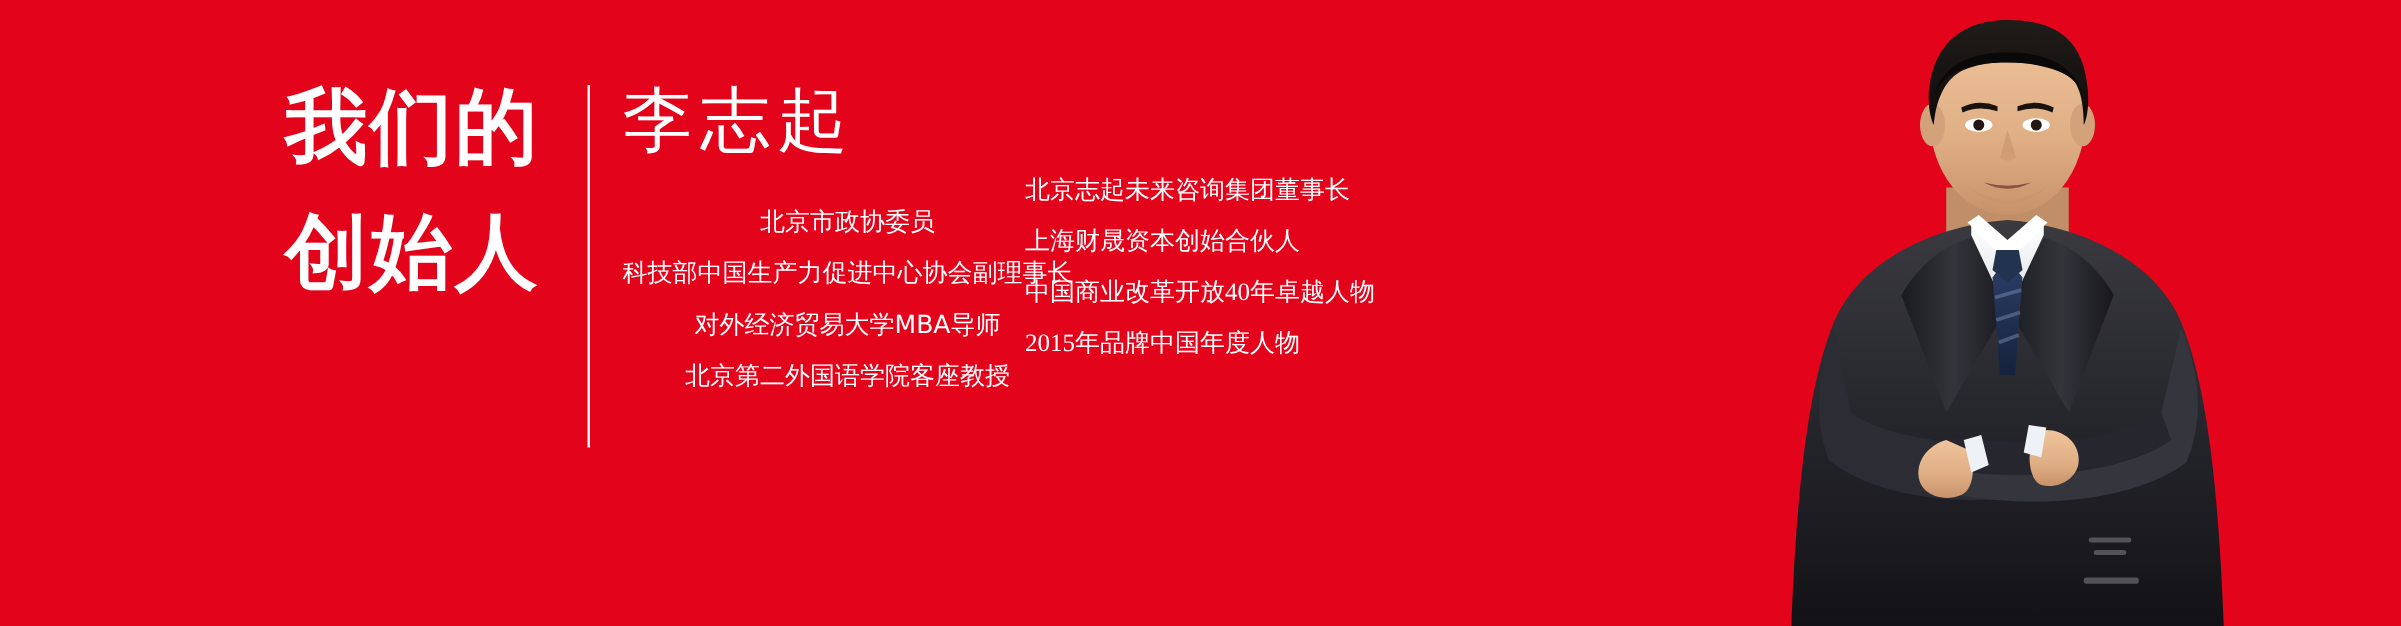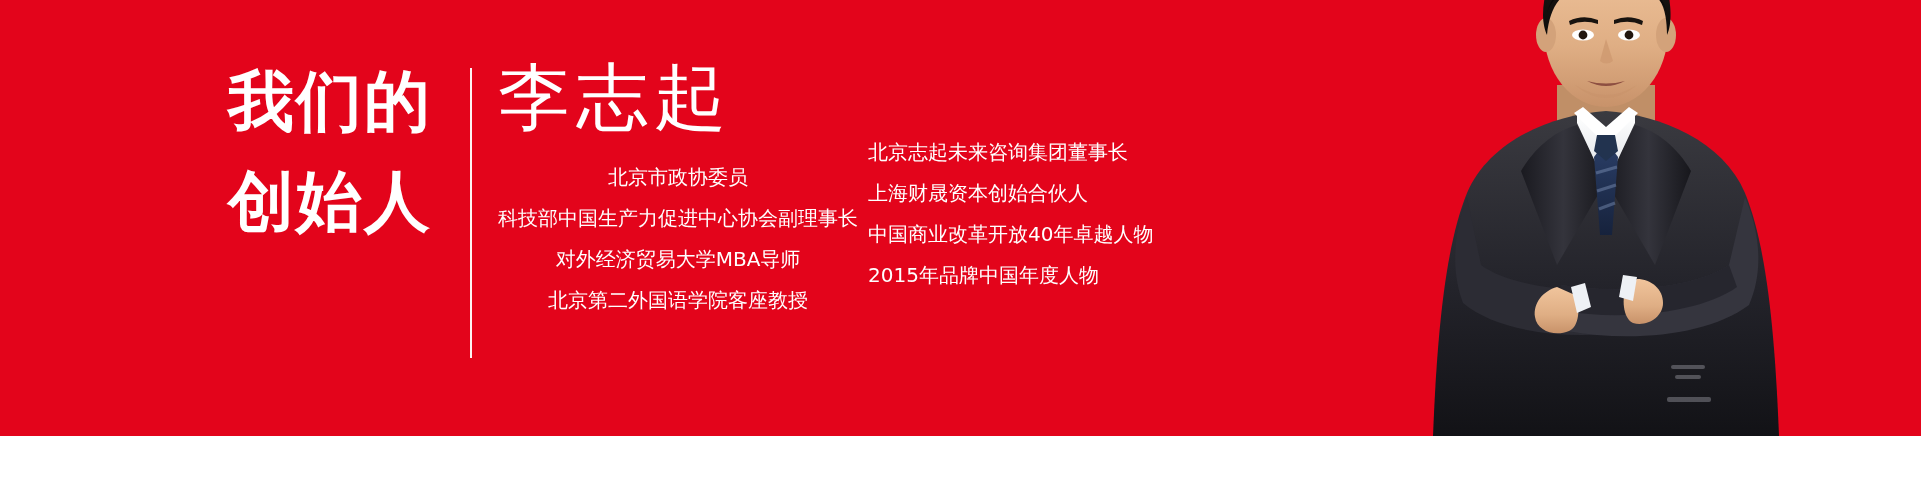--- a/index.html
+++ b/index.html
@@ -5,21 +5,21 @@
   * { margin:0; padding:0; box-sizing:border-box; }
   html,body { background:#ffffff; }
   body {
     font-family:"Liberation Sans", sans-serif;
     -webkit-font-smoothing:antialiased;
   }
 
   #banner {
     position:relative;
     width:1921px;
-    height:436px;
+    height:501px;
     background:#e3041b;
     overflow:hidden;
   }
 
   
   #heading {
     position:absolute;
     left:228px;
     top:52px;
     width:250px;
@@ -43,38 +43,38 @@
     opacity:.95;
   }
 
   
   #person-name {
     position:absolute;
     left:498px;
     top:62px;
     color:#ffffff;
     font-family:"DejaVu Serif","Liberation Serif", serif;
-    font-size:72px;
+    font-size:56px;
     line-height:70px;
     letter-spacing:6px;
     white-space:nowrap;
     text-align:center;
   }
 
   
   .cred-col {
     position:absolute;
     color:#ffffff;
     font-family:"DejaVu Sans","Liberation Sans", sans-serif;
     font-size:20px;
     line-height:41px;
     white-space:nowrap;
   }
   #cred-col-left  { left:498px; top:157px;text-align:center; }
-  #cred-col-right { left:868px; top:132px; }
+  #cred-col-right { left:820px; top:132px;font-family:Liberation Serif, serif; }
   .cred-item { display:block; }
 
   
   #portrait {
     position:absolute;
     right:80px;
     bottom:0;
     width:470px;
     height:501px;
   }

